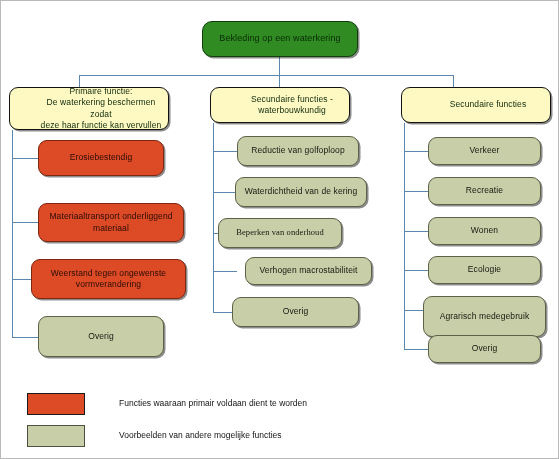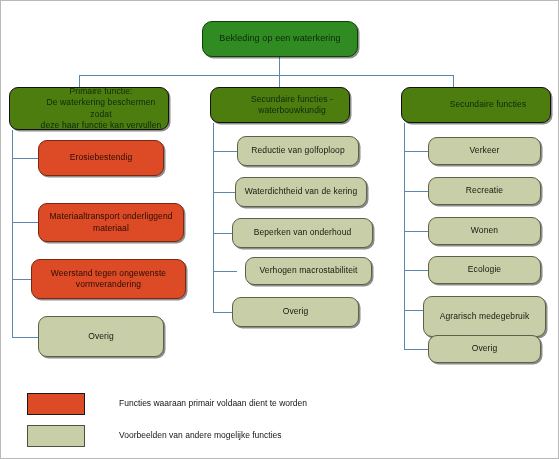--- a/index.html
+++ b/index.html
@@ -41,21 +41,21 @@
   .node .txt { display: block; width: 100%; }
 
   .node.root {
     background: #2f8b22;
     border-color: #0e3f08;
     color: #0b2b06;
     font-size: 9px;
     border-radius: 10px;
   }
   .node.header {
-    background: #4d7c0f;
+    background: #fef9c3;
     border-color: #121212;
     color: #0e2a0c;
     padding-left: 29px;
   }
   .node.primary {
     background: #dc4a26;
     border-color: #7d2711;
     color: #2b0d05;
   }
   .node.example {
@@ -170,21 +170,21 @@
       <span>waterbouwkundig</span>
     </span>
   </div>
 
   <div class="node example" style="left:236px; top:135px; width:122px; height:30px;">
     <span class="txt">Reductie van golfoploop</span>
   </div>
   <div class="node example" style="left:226px; top:176px; width:132px; height:30px;margin-left:8px;">
     <span class="txt">Waterdichtheid van de kering</span>
   </div>
-  <div class="node example" style="left:231px; top:217px; width:141px; height:30px;">
+  <div class="node example" style="left:217px; top:217px; width:124px; height:30px;font-family:Liberation Serif, serif;">
     <span class="txt">Beperken van onderhoud</span>
   </div>
   <div class="node example" style="left:244px; top:256px; width:127px; height:28px;">
     <span class="txt">Verhogen macrostabiliteit</span>
   </div>
   <div class="node example" style="left:231px; top:296px; width:127px; height:30px;">
     <span class="txt">Overig</span>
   </div>
 
   <div class="node header" style="left:400px; top:86px; width:150px; height:36px;">

